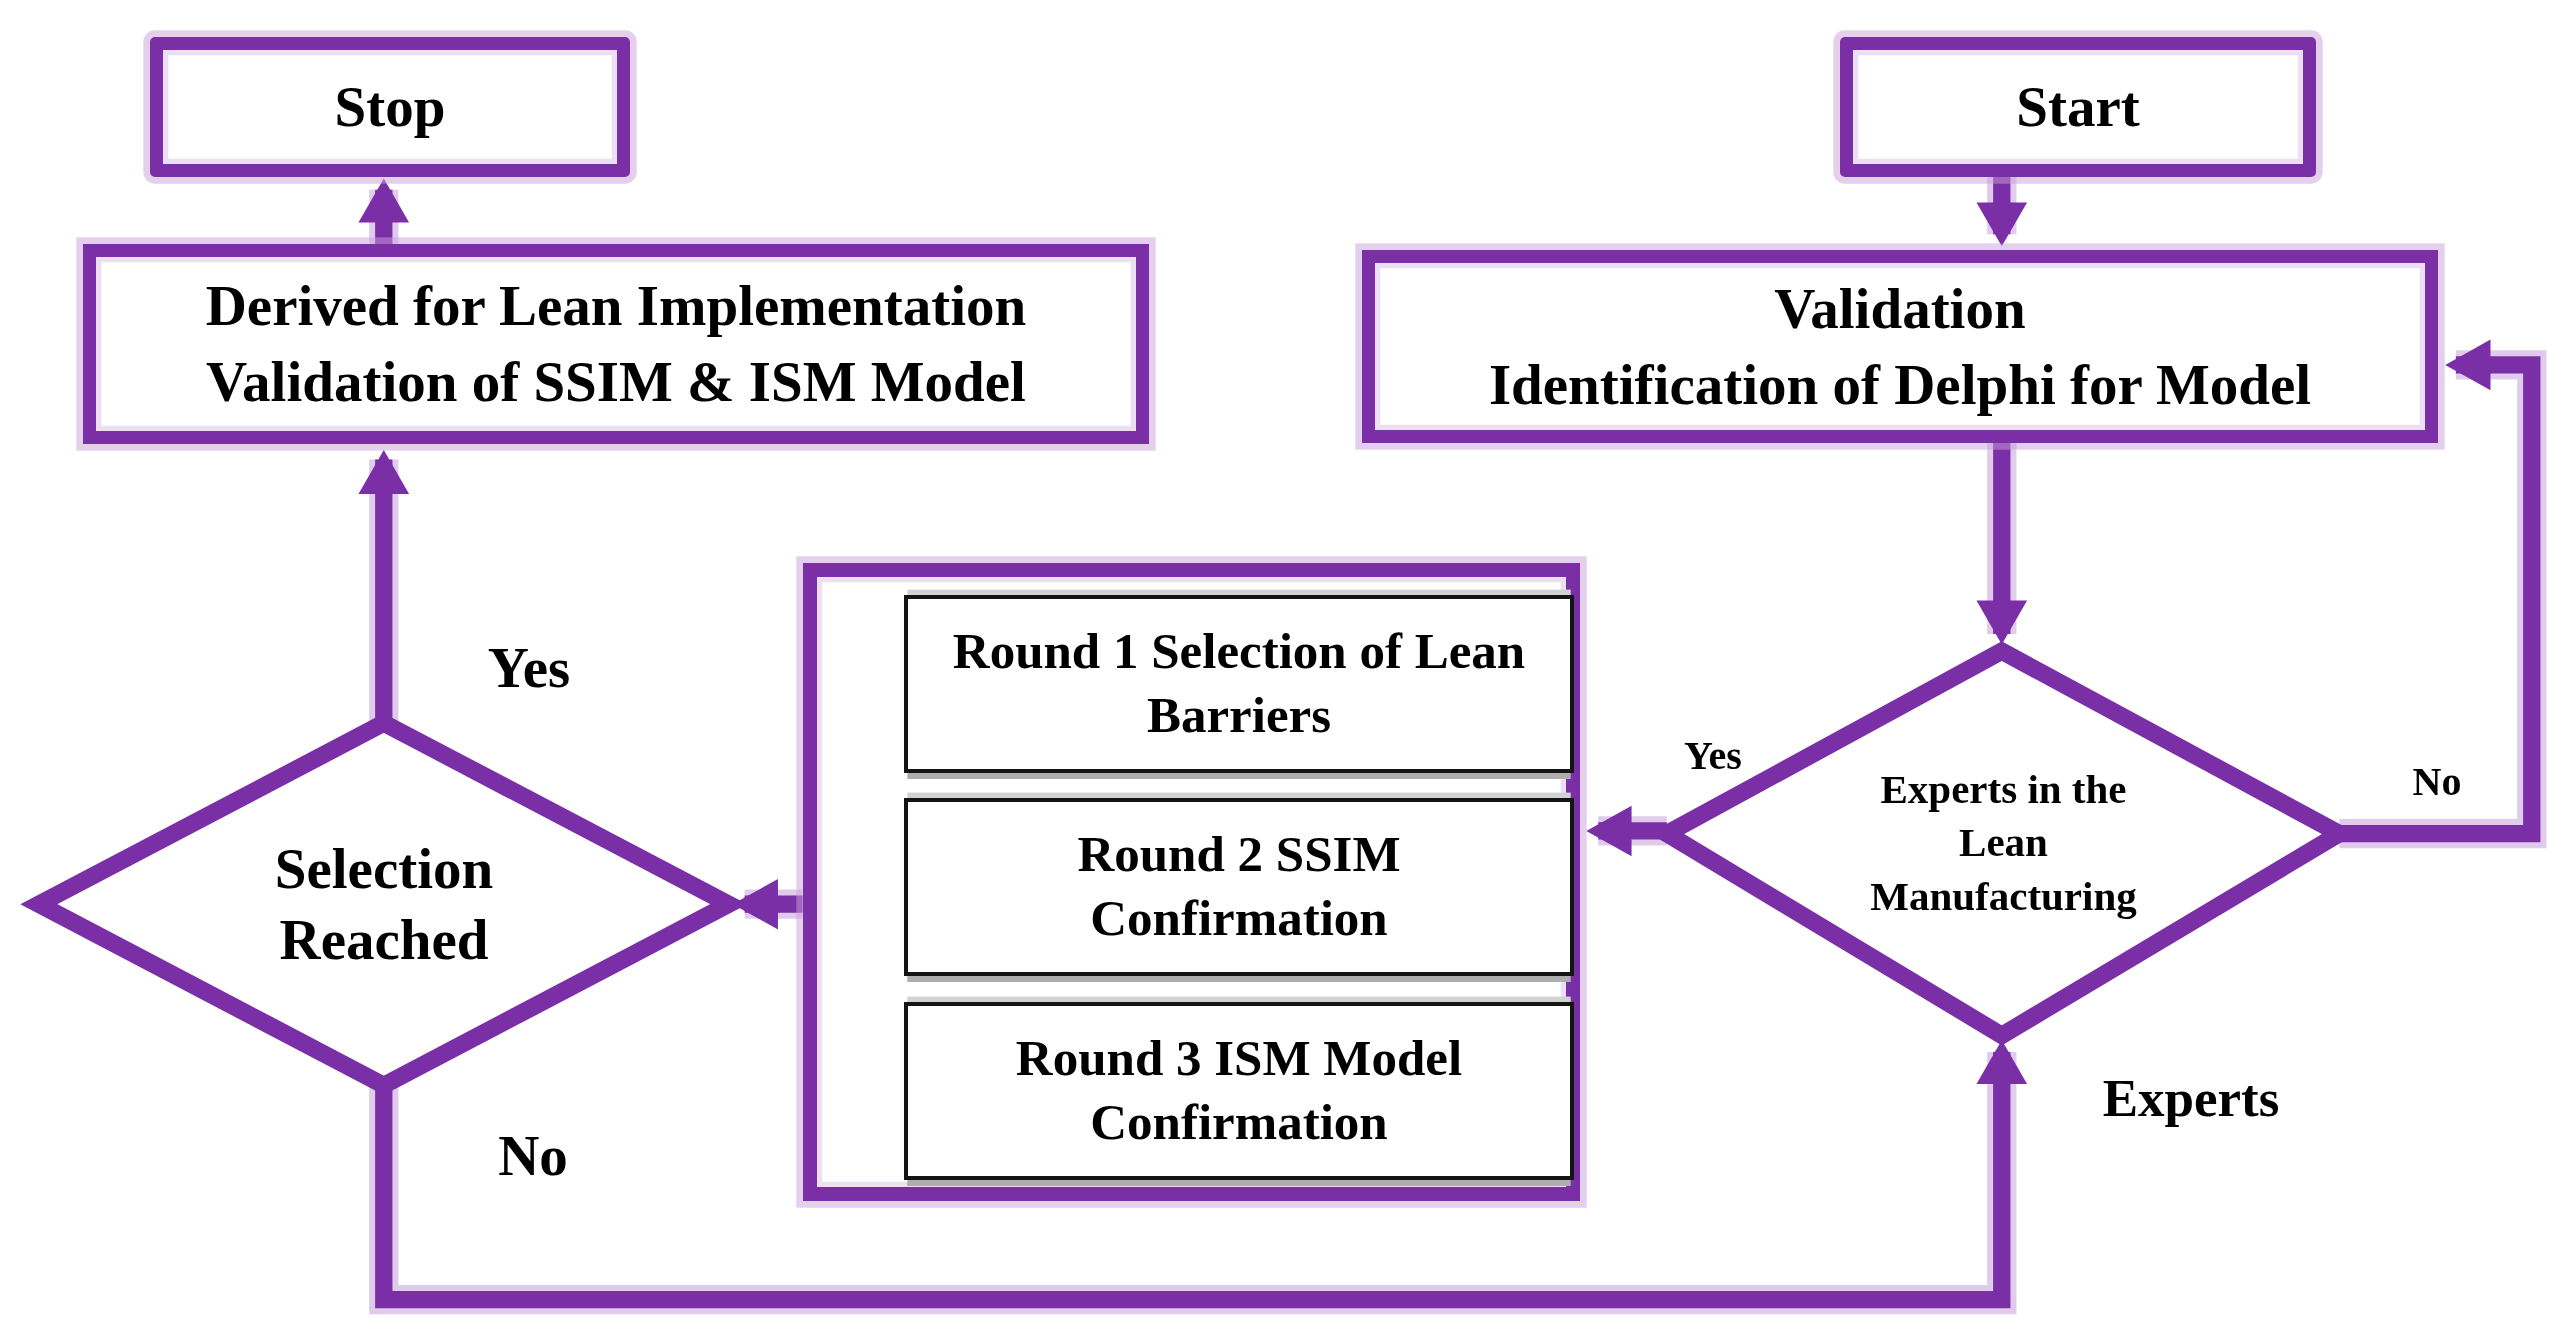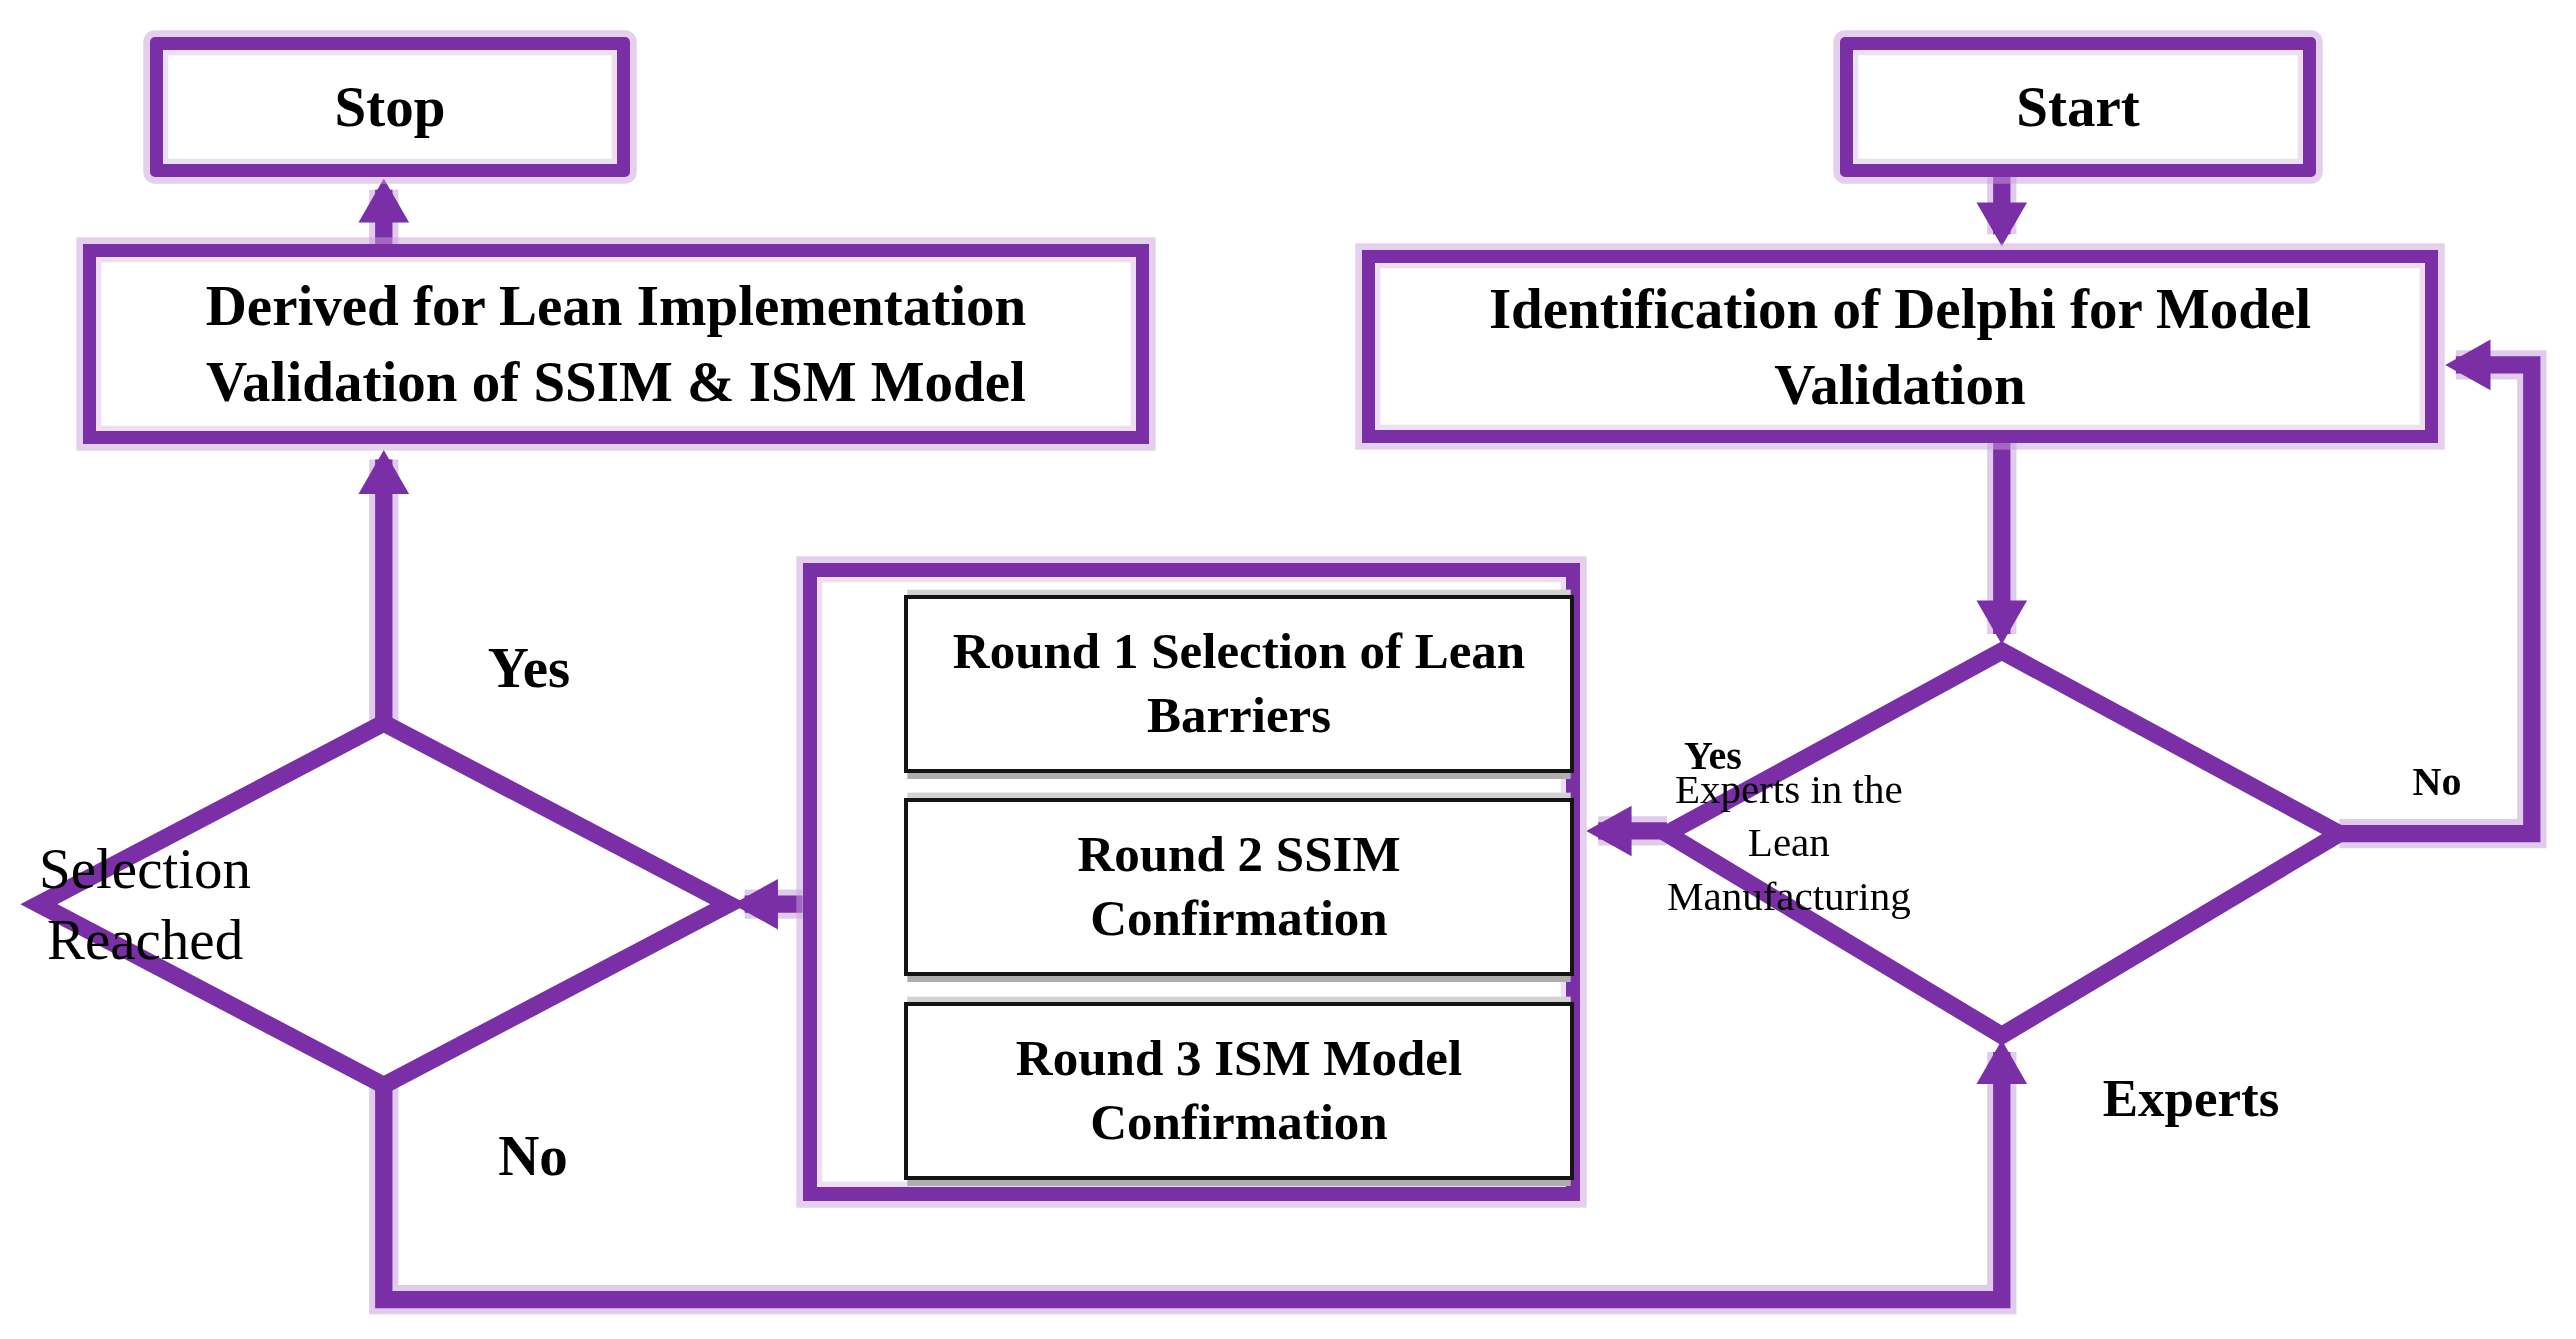--- a/index.html
+++ b/index.html
@@ -40,22 +40,22 @@
     border:4.7px solid var(--inner-border);
     box-shadow:0 9.3px 0 -3.3px #aeaeae, 0 -8.7px 0 -3.3px #d2d2d2;
     display:flex;align-items:center;justify-content:center;
     text-align:center;font-weight:bold;
     box-sizing:border-box;
     margin-left:48px;
   }
   .t-main{font-size:57px;line-height:1.33;}
   .t-round{font-size:51px;line-height:1.25;}
   .dtext{
-    position:absolute;display:flex;align-items:center;justify-content:flex-start;
-    text-align:center;font-weight:normal;pointer-events:none;
+    position:absolute;display:flex;align-items:center;justify-content:center;
+    text-align:center;font-weight:bold;pointer-events:none;
   }
   .t-consensus{font-size:57px;line-height:1.25;}
   .t-experts{font-size:41px;line-height:1.3;}
   .lbl{
     position:absolute;transform:translate(-50%,-50%);
     font-weight:bold;white-space:nowrap;
   }
   .lbl-big{font-size:57px;}
   .lbl-small{font-size:40px;}
   .lbl-repeat{font-size:53px;}
@@ -114,22 +114,22 @@
 
   <div class="box t-main" style="left:83px;top:244px;width:1066px;height:200px;">
     <div>
       <span class="line">Derived for Lean Implementation</span>
       <span class="line">Validation of SSIM &amp; ISM Model</span>
     </div>
   </div>
 
   <div class="box t-main" style="left:1362px;top:250px;width:1076px;height:193px;">
     <div>
+      <span class="line">Validation</span>
       <span class="line">Identification of Delphi for Model</span>
-      <span class="line">Validation</span>
     </div>
   </div>
 
   <div class="box container-box" style="left:803px;top:563px;width:777px;height:638px;"></div>
 
   <div class="inner-box t-round" style="left:856px;top:595px;width:670px;height:178px;">
     <div>
       <span class="line">Round 1 Selection of Lean</span>
       <span class="line">Barriers</span>
     </div>

